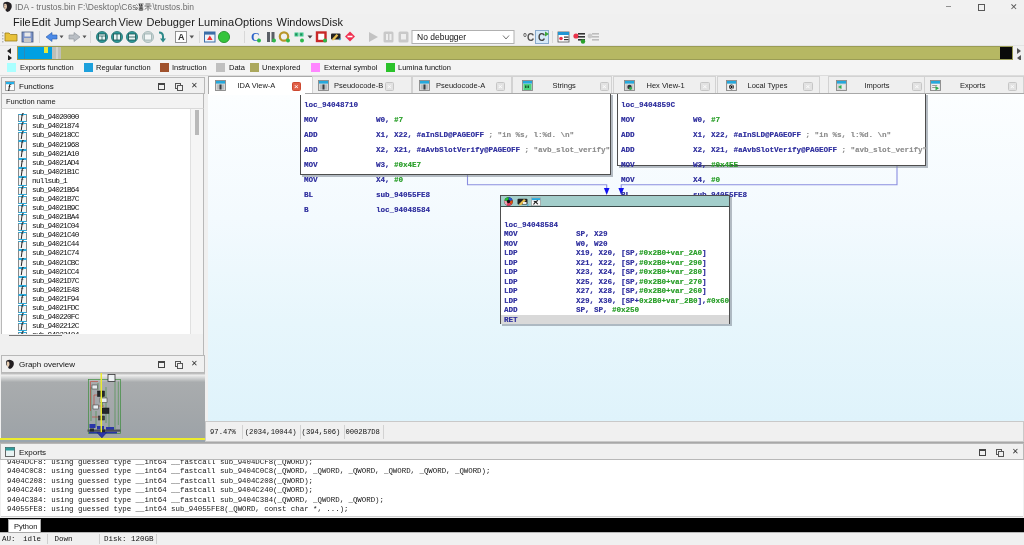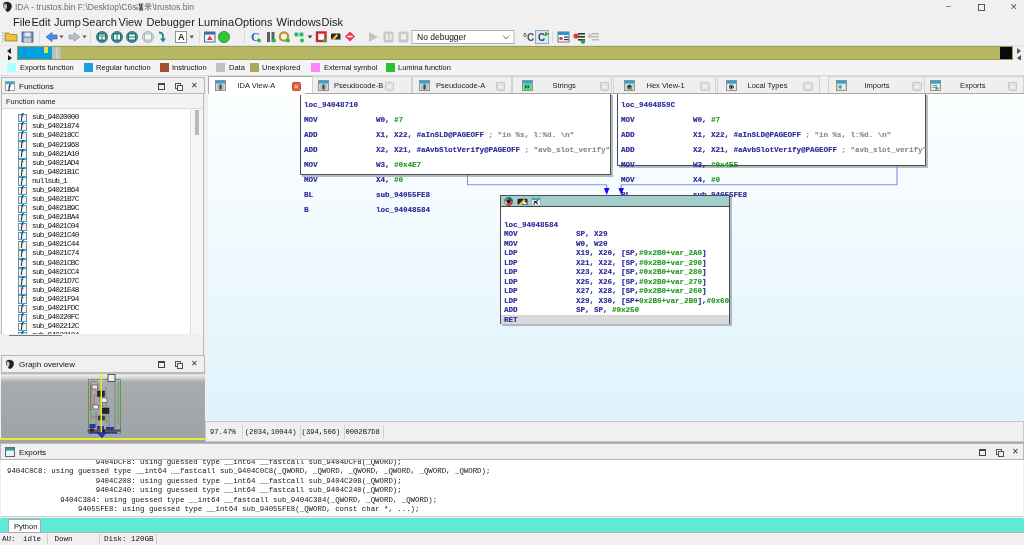--- a/index.html
+++ b/index.html
@@ -74,23 +74,23 @@
 #node-m pre { line-height:9.45px; }
 
 
 #gstatus { left:205px; top:421px; width:819px; height:21px; background:#f0f0f0; border:1px solid #c9c9c9; }
 #gstatus .t { position:absolute; top:6px; font-size:7.2px; font-family:"Liberation Mono",monospace; color:#111; white-space:pre; }
 #gstatus .sep { position:absolute; top:3px; width:1px; height:14px; background:#d2d2d2; }
 
 
 #out-border { left:0; top:442px; width:1024px; height:1px; background:#a8a8a8; }
 #out-title { left:0px; top:443px; width:1024px; height:17px; }
-#out-body { left:1px; top:460px; width:1022px; height:57px; background:#fff; overflow:hidden; border-bottom:1px solid #cfcfcf;text-align:center; }
+#out-body { left:1px; top:460px; width:1022px; height:57px; background:#fff; overflow:hidden; border-bottom:1px solid #cfcfcf; }
 #out-body pre { position:absolute; left:6px; top:-2.4px; font-size:7.4px; line-height:9.5px; color:#151515; }
-#pyrow { left:0; top:518px; width:1024px; height:15px; background:#5eead4; border-bottom:1.5px solid #b5b5b5; }
+#pyrow { left:0; top:518px; width:1024px; height:15px; background:#000000; border-bottom:1.5px solid #b5b5b5; }
 #pytab { position:absolute; left:8px; top:0.5px; width:33px; height:14px; background:#fff; border:1px solid #a9a9a9; }
 #pytab span { position:absolute; left:5px; top:2.5px; font-size:7.5px; color:#111; }
 
 
 #statusbar { left:0; top:533px; width:1024px; height:12px; background:#f0f0f0; }
 #statusbar .t { position:absolute; top:2px; font-size:7.5px; font-family:"Liberation Mono",monospace; color:#111; white-space:pre; }
 #statusbar .sep { position:absolute; top:1px; width:1px; height:10px; background:#cecece; }
 </style>
 </head>
 <body>

